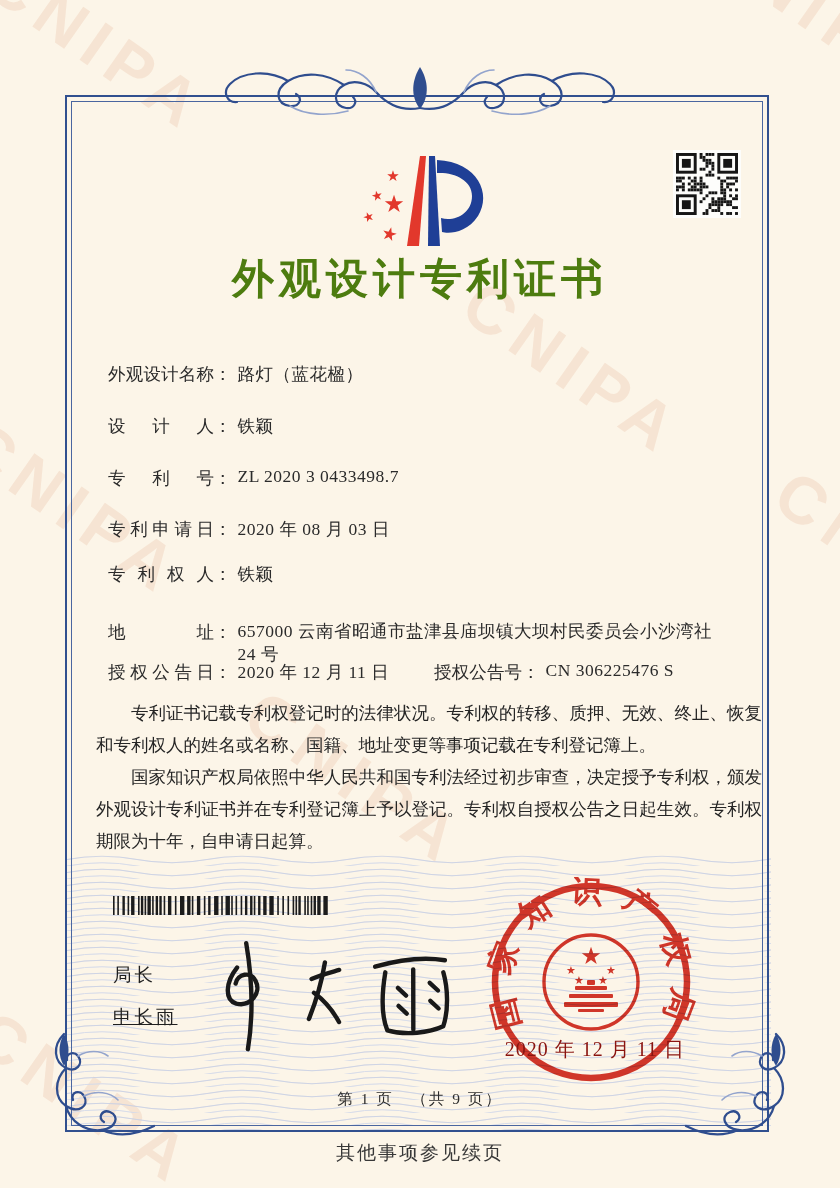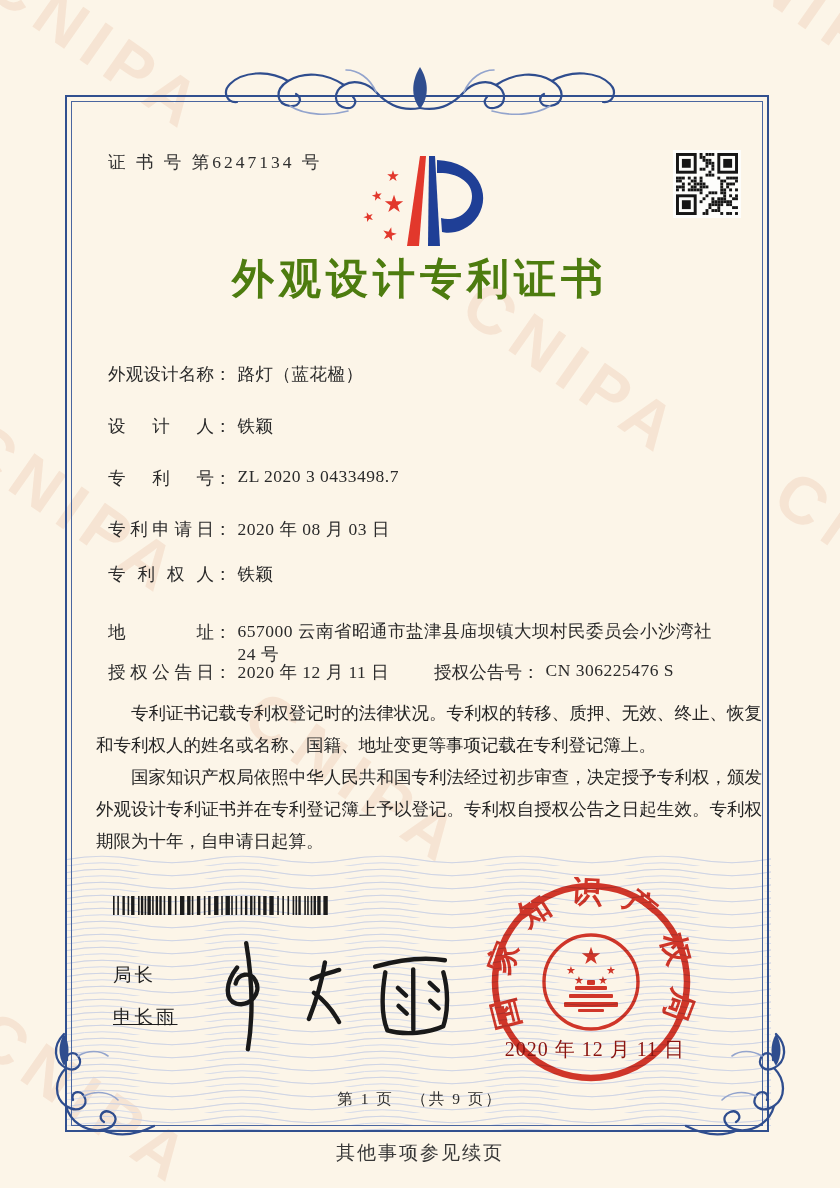--- a/index.html
+++ b/index.html
@@ -131,21 +131,20 @@
       <path d="M34,8 C22,20 24,36 36,42 C46,47 54,38 48,30 C44,25 36,27 37,34"></path>
       <path d="M36,42 C24,54 24,72 36,80 C48,88 60,80 54,70 C50,63 40,66 43,74"></path>
       <path d="M36,80 C40,96 56,106 72,104 C86,102 90,90 80,86 C72,83 67,92 74,96"></path>
       <path d="M72,104 C90,112 108,108 124,100"></path>
       <path d="M34,8 C40,18 40,30 34,40 C28,30 28,18 34,8 Z" fill="#2f4d8e" stroke="none"></path>
       <path d="M48,30 C58,24 70,24 78,30" stroke="#93a4cd" stroke-width="1.6"></path>
       <path d="M54,70 C66,64 80,66 88,74" stroke="#93a4cd" stroke-width="1.6"></path>
     </g>
   </svg>
 
-  <div class="cert-no">证 书 号 第6247134 号</div>
 
   <svg class="logo" width="170" height="118" viewBox="0 0 170 118">
     <text x="43" y="39" font-size="15" fill="#e2382c" text-anchor="middle">★</text>
     <text x="28" y="58" font-size="13" fill="#e2382c" text-anchor="middle" transform="rotate(-12 28 58)">★</text>
     <text x="20" y="79" font-size="13" fill="#e2382c" text-anchor="middle" transform="rotate(-20 20 79)">★</text>
     <text x="44" y="70" font-size="24" fill="#e2382c" text-anchor="middle">★</text>
     <text x="38" y="98" font-size="18" fill="#e2382c" text-anchor="middle" transform="rotate(14 38 98)">★</text>
     <polygon points="70,14 76,14 69,104 57,104" fill="#e2382c"></polygon>
     <polygon points="79,14 85,14 90,104 78,104" fill="#1f3f96"></polygon>
     <path d="M87,18 C128,20 142,52 128,74 C117,91 99,92 92,90 L91,76 C104,80 122,72 122,54 C122,38 104,30 87,31 Z" fill="#1f3f96"></path>

